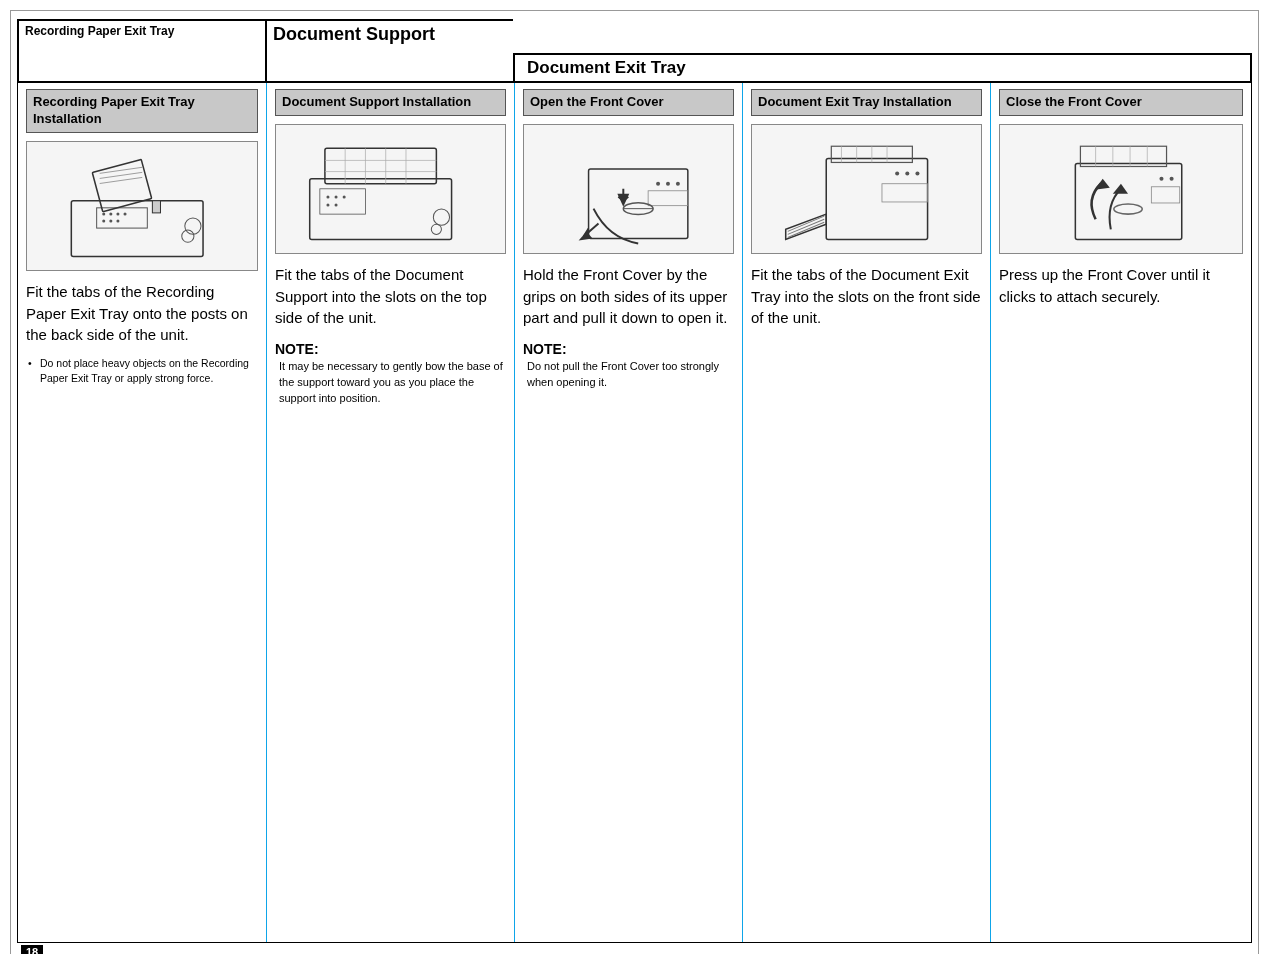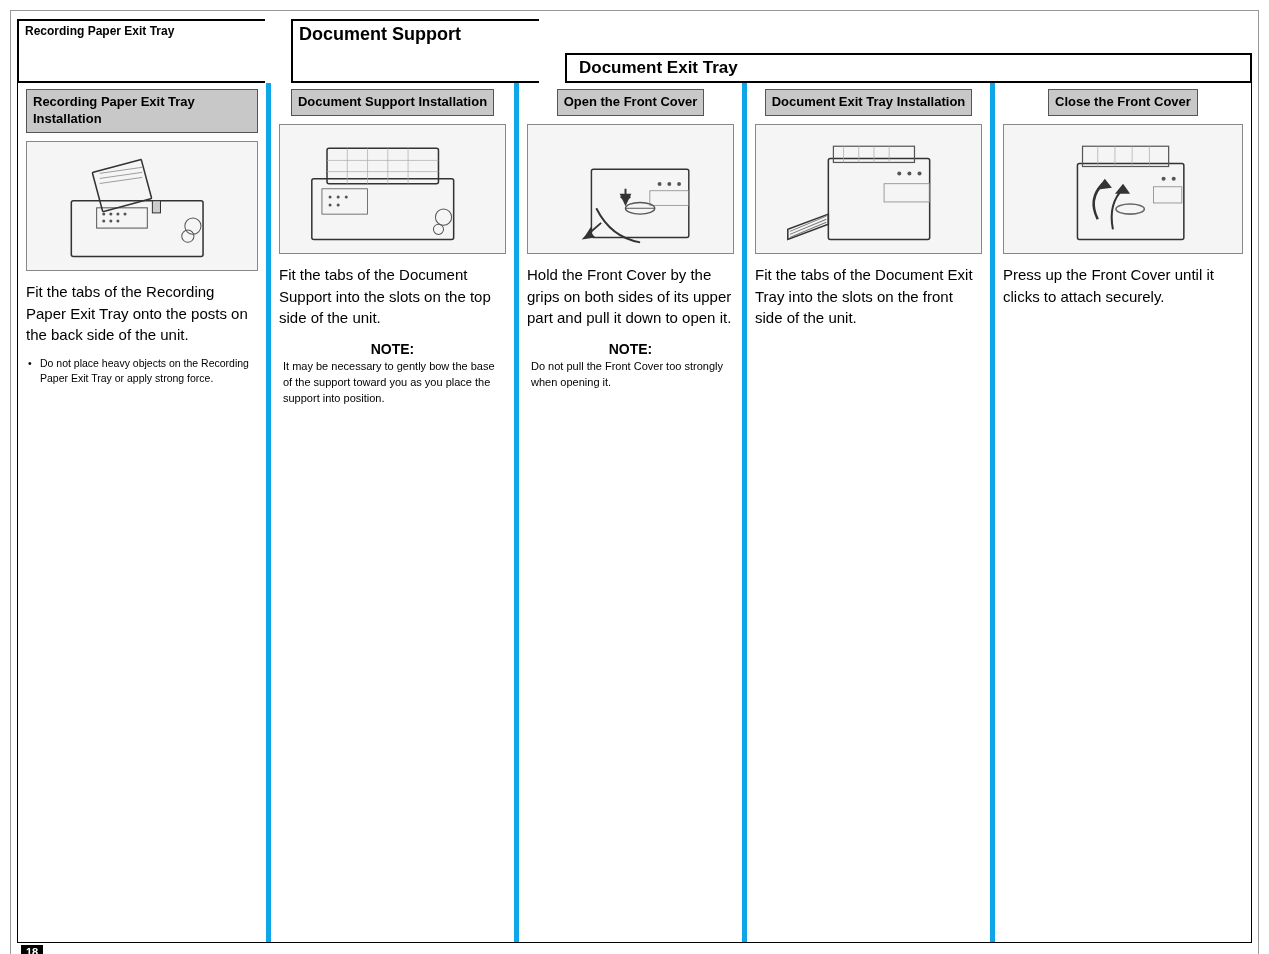--- a/index.html
+++ b/index.html
@@ -101,21 +101,20 @@
       background: #000;
       color: #fff;
       padding: 1px 5px;
     }
 
     
     .header-row {
       display: flex;
       width: 100%;
       margin-bottom: 0;
-      gap: 26px;
     }
 
     .header-cell-recording {
       width: 248px;
       flex-shrink: 0;
       border: 2px solid #000;
       border-right: none;
       padding: 3px 6px;
       font-size: 12px;
       font-weight: bold;
@@ -146,22 +145,21 @@
       border: 1px solid #000;
       border-top: none;
     }
 
     .main-col {
       padding: 6px 8px;
       display: flex;
       flex-direction: column;
     }
     .main-col + .main-col {
-      border-left: 5px solid #0ea5e9;
-      align-items: center;
+      border-left: 1px solid #0ea5e9;
     }
 
     .mc1 { width: 248px; flex-shrink: 0; }
     .mc2 { width: 248px; flex-shrink: 0; }
     .mc3 { width: 228px; flex-shrink: 0; }
     .mc4 { width: 248px; flex-shrink: 0; }
     .mc5 { flex: 1; }
   </style>
 </head>
 <body>

